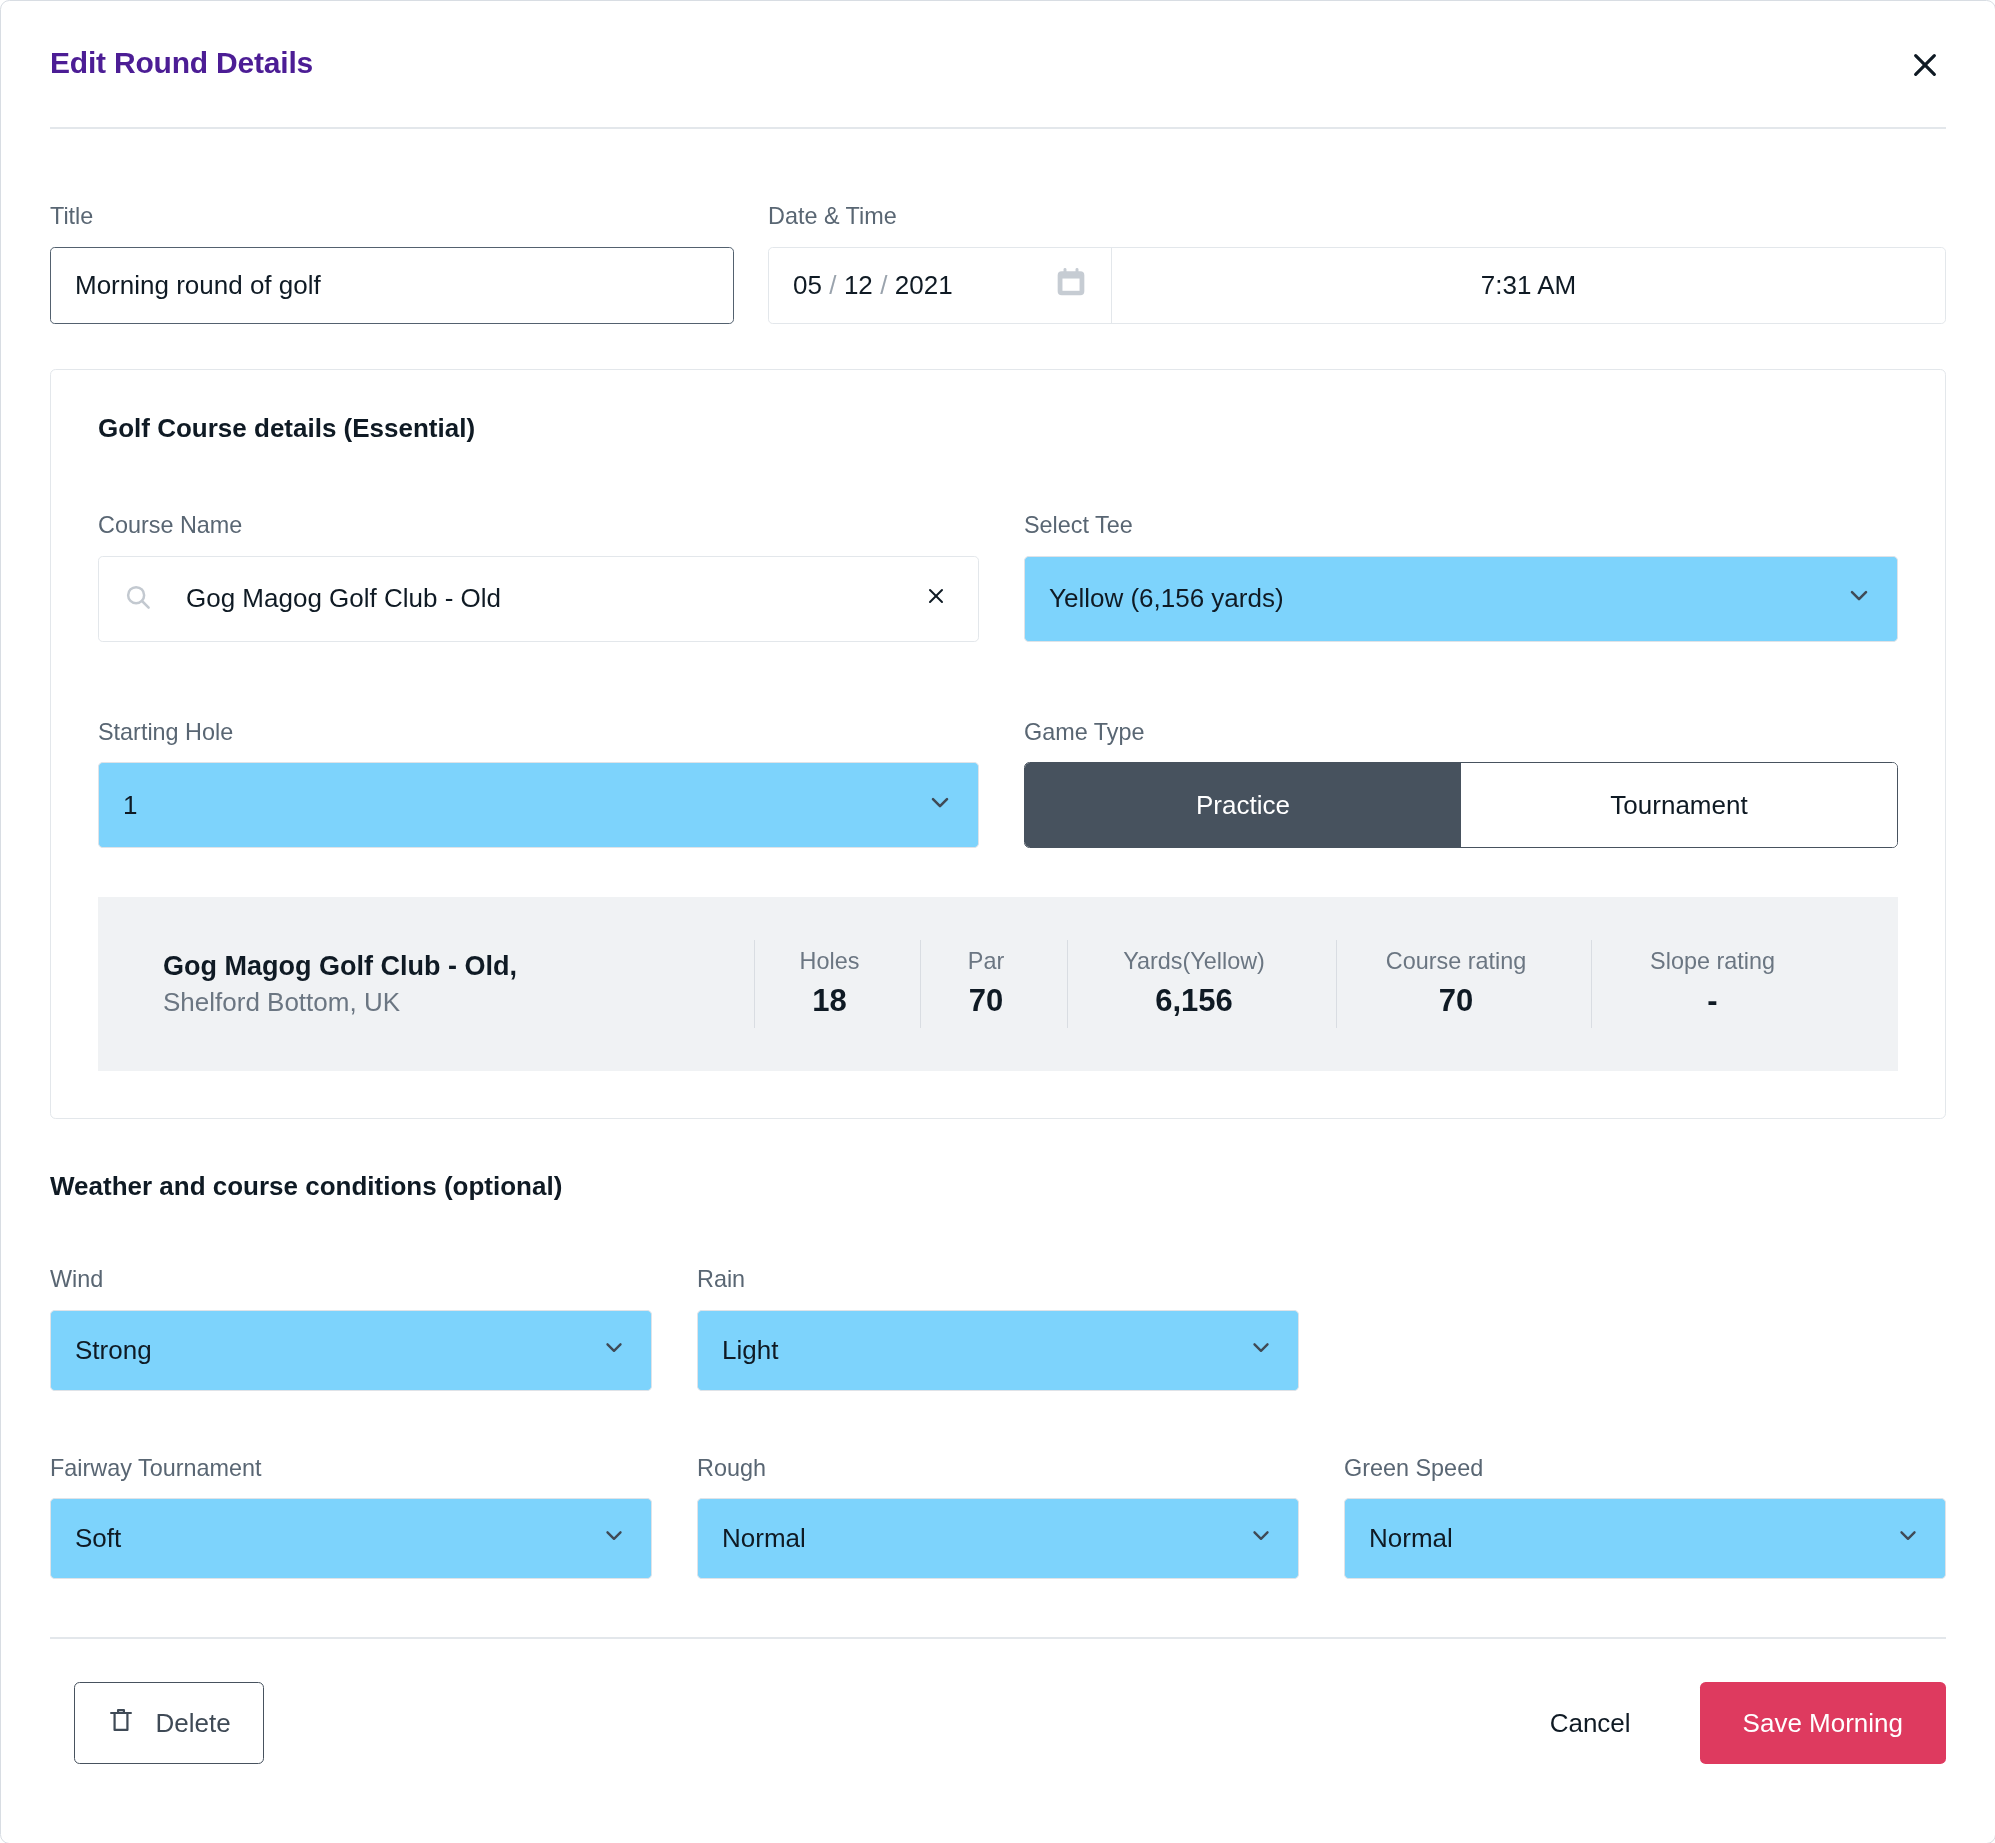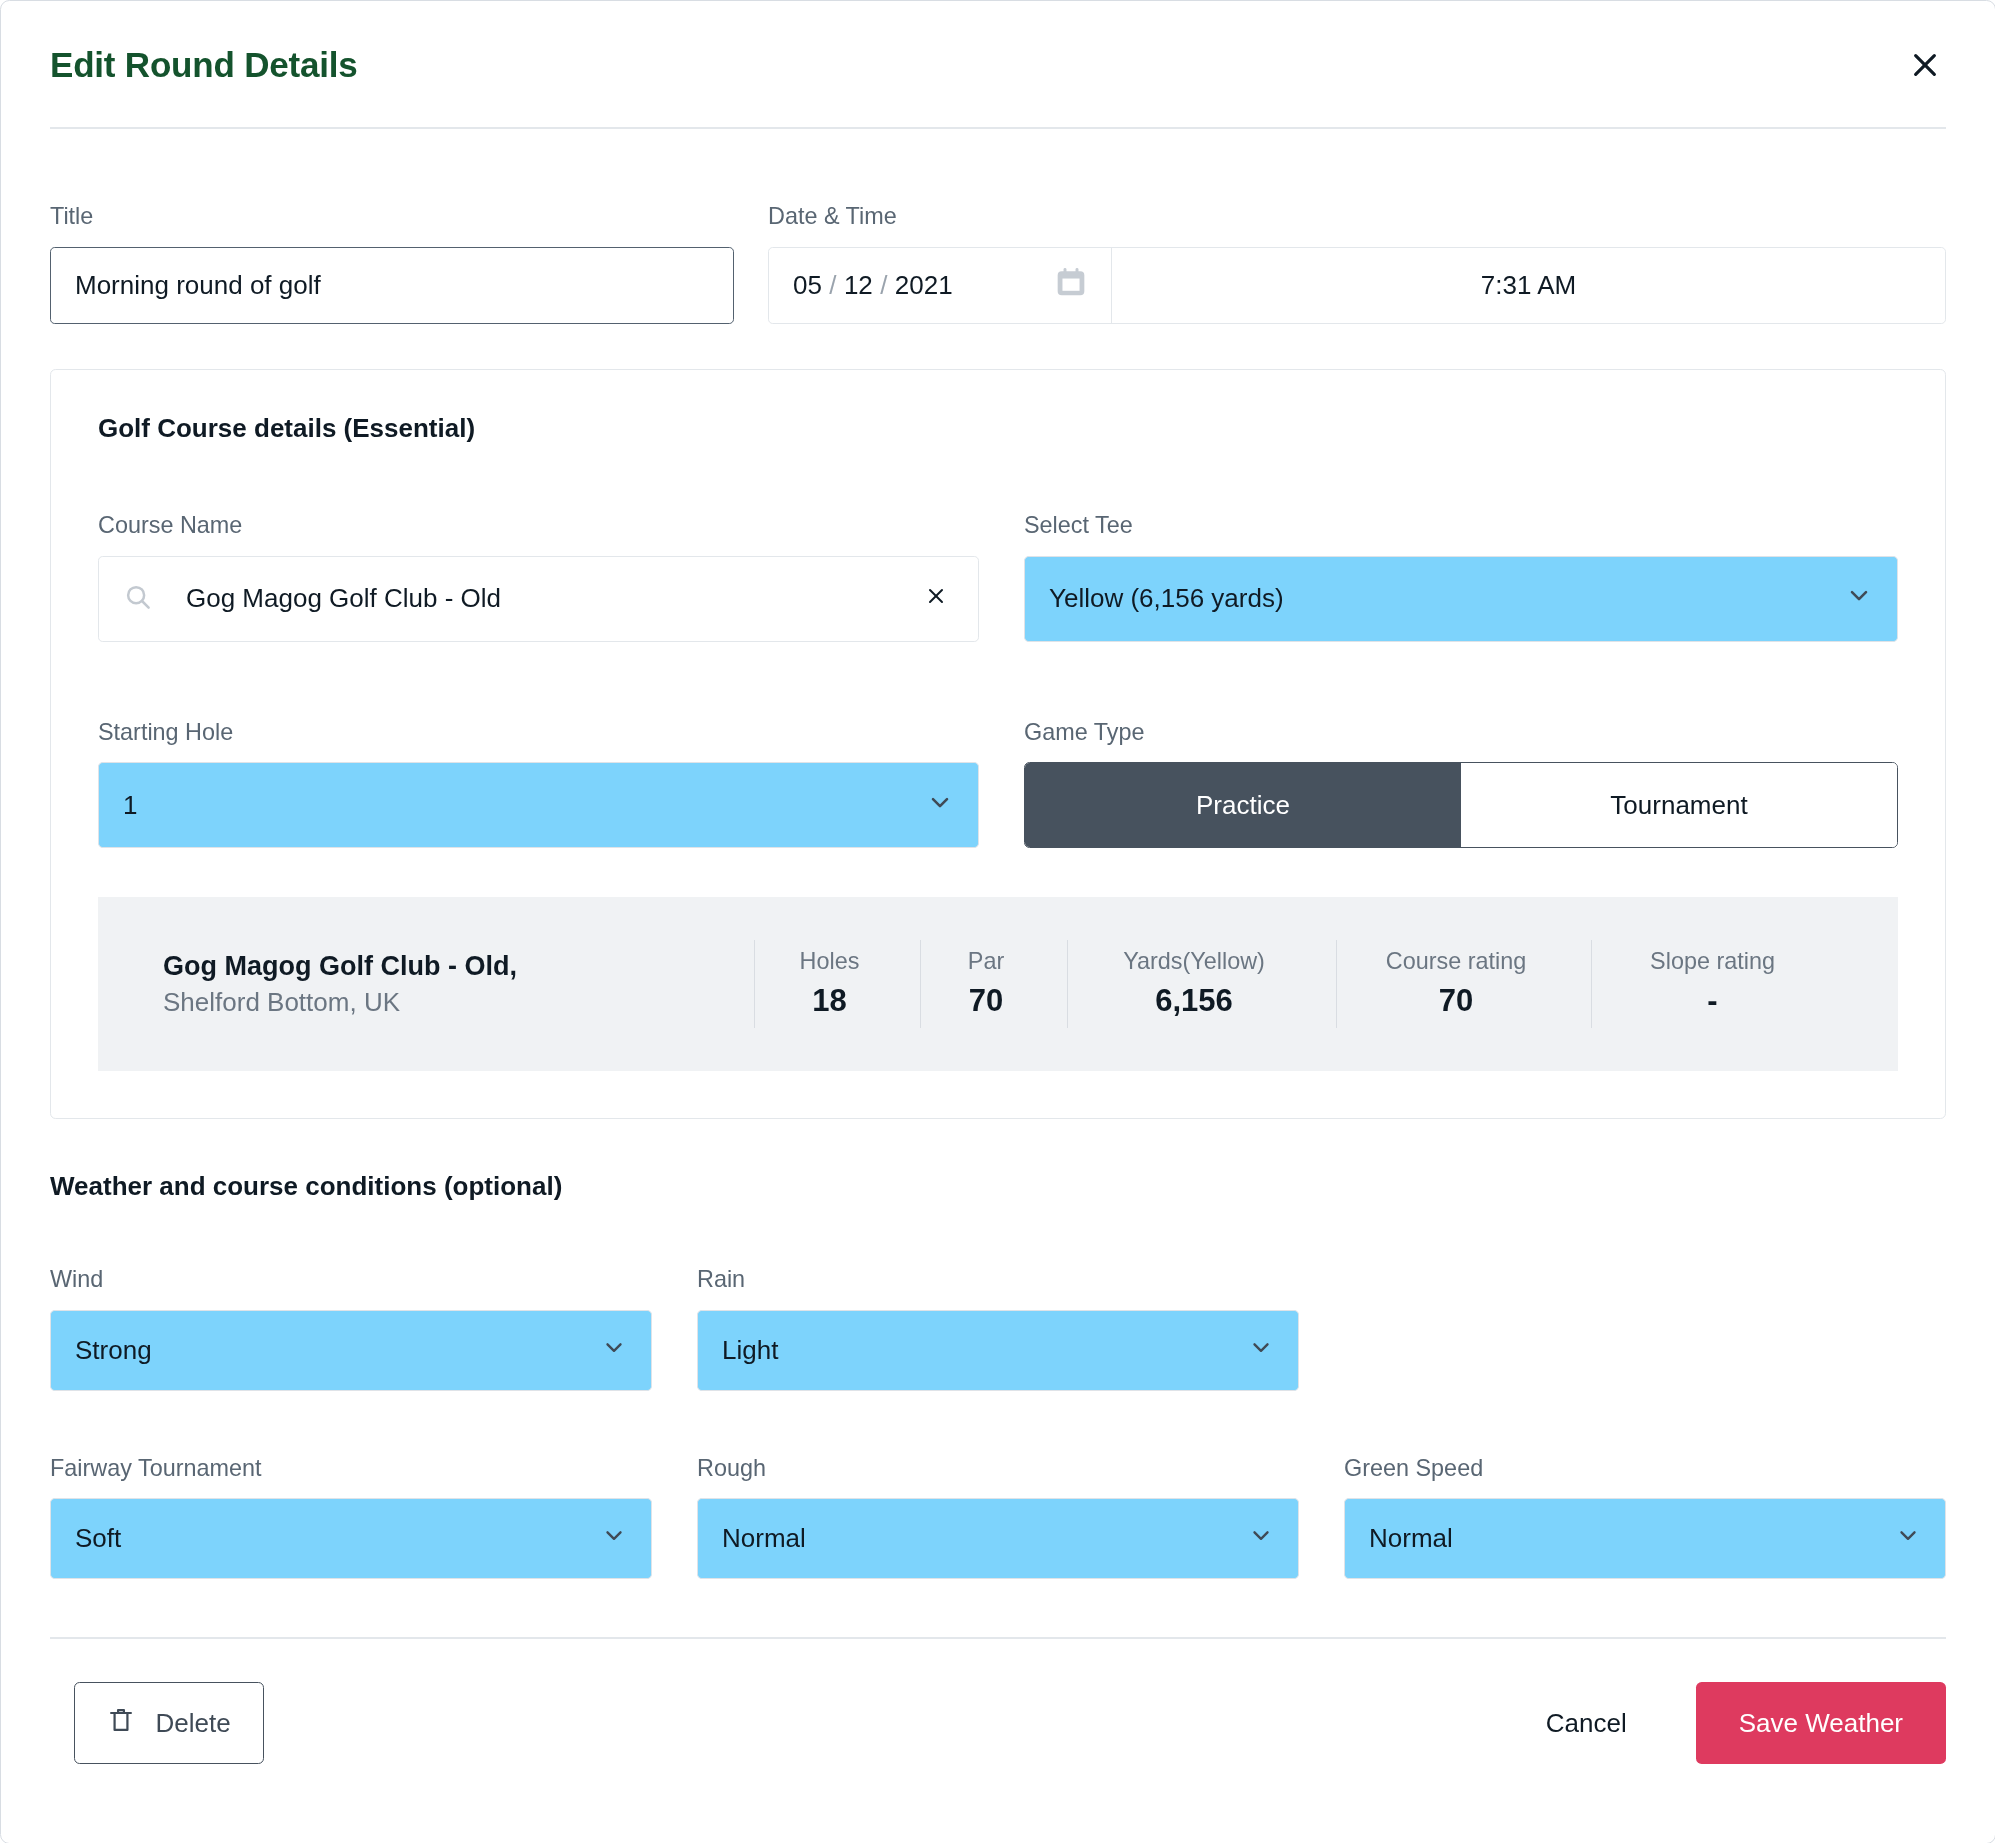--- a/index.html
+++ b/index.html
@@ -24,24 +24,24 @@
   }
 
   
   .modal-header {
     display: flex;
     align-items: flex-start;
     justify-content: space-between;
     padding-top: 45px;
   }
   .modal-title {
-    font-size: 35px;
+    font-size: 30px;
     font-weight: bold;
     letter-spacing: -0.2px;
-    color: #14532d;
+    color: #4c1d95;
     line-height: 1.1;
   }
   .close-btn {
     width: 49px;
     height: 49px;
     display: flex;
     align-items: center;
     justify-content: center;
     cursor: pointer;
     background: none;
@@ -517,18 +517,18 @@
         <svg width="28" height="28" viewBox="0 0 24 24" fill="none" stroke="#3f4a56" stroke-width="1.9" stroke-linecap="round" stroke-linejoin="round">
           <line x1="3.5" y1="6" x2="20.5" y2="6"></line>
           <path d="M6.5 6 L6.5 20.5 L17.5 20.5 L17.5 6"></path>
           <path d="M9.5 6 L9.5 3.5 L14.5 3.5 L14.5 6"></path>
         </svg>
       </span>
       <span>Delete</span>
     </button>
     <div class="footer-right">
       <button class="cancel-btn">Cancel</button>
-      <button class="save-btn">Save Weather</button>
+      <button class="save-btn">Save Morning</button>
     </div>
   </div>
 
 </div>
 
 
 </body></html>

